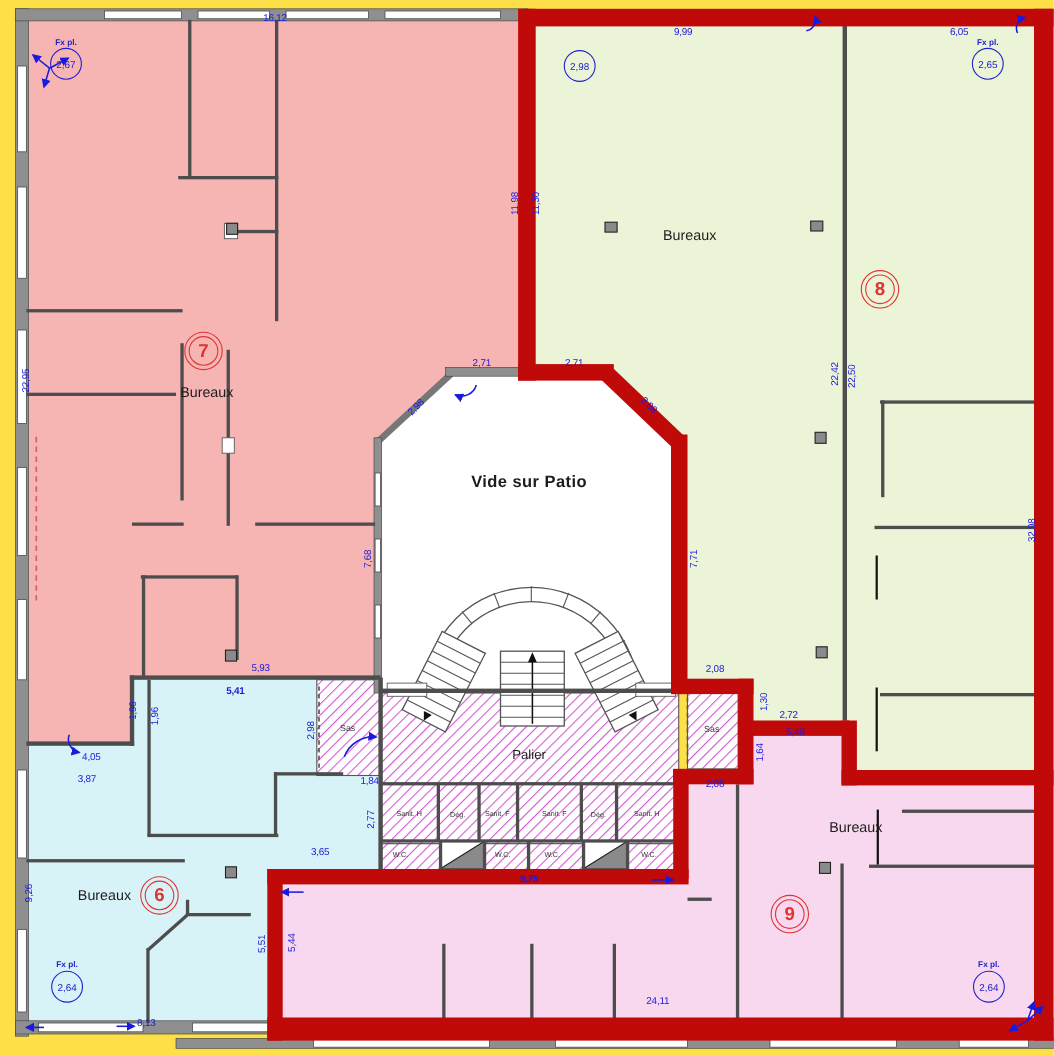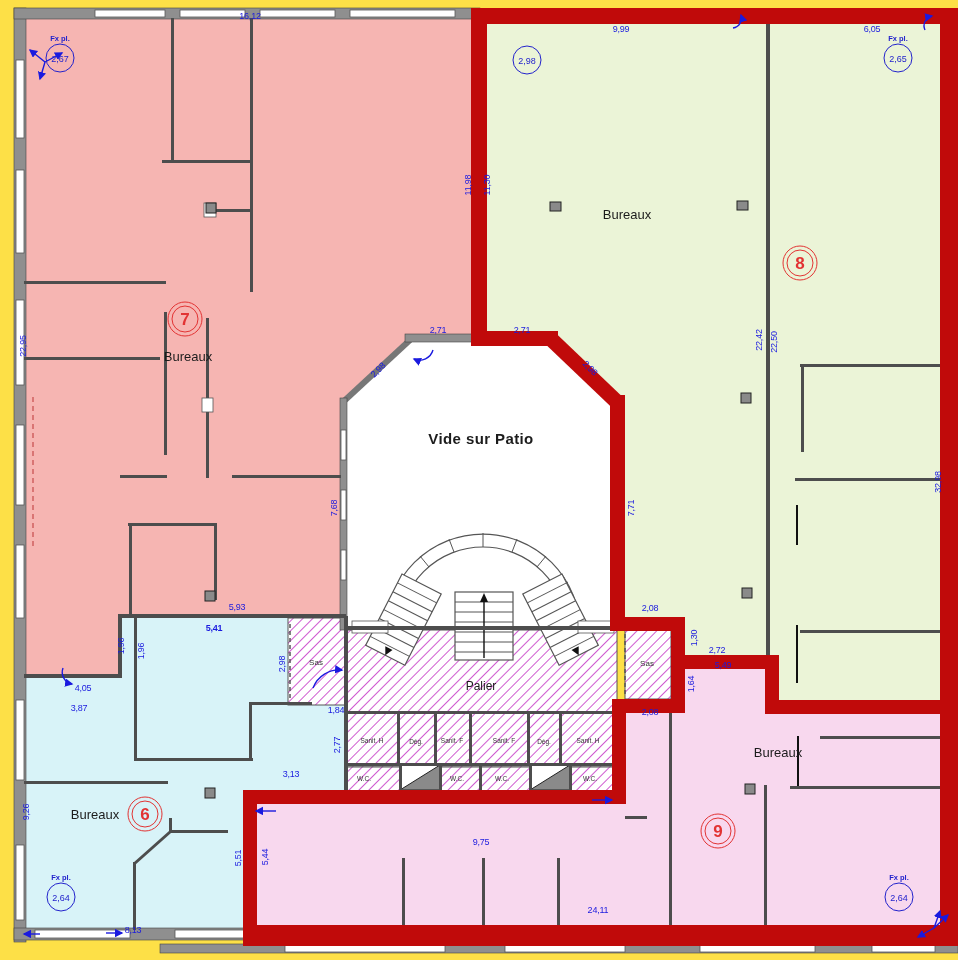--- a/index.html
+++ b/index.html
@@ -301,26 +301,26 @@
       <div class="dim" style="left: 631px; top: 508px; transform: translate(-50%, -50%) rotate(-90deg);">7,71</div>
       <div class="dim" style="left: 237px; top: 607px;">5,93</div>
       <div class="dim" style="left: 214px; top: 628px; font-weight: bold;">5,41</div>
       <div class="dim" style="left: 121px; top: 646px; transform: translate(-50%, -50%) rotate(-90deg);">1,96</div>
       <div class="dim" style="left: 141px; top: 651px; transform: translate(-50%, -50%) rotate(-90deg);">1,96</div>
       <div class="dim" style="left: 79px; top: 660px; margin-top: 48px;">3,87</div>
       <div class="dim" style="left: 83px; top: 688px;">4,05</div>
       <div class="dim" style="left: 282px; top: 664px; transform: translate(-50%, -50%) rotate(-90deg);">2,98</div>
       <div class="dim" style="left: 305px; top: 710px; margin-left: 31px;">1,84</div>
       <div class="dim" style="left: 337px; top: 745px; transform: translate(-50%, -50%) rotate(-90deg);">2,77</div>
-      <div class="dim" style="left: 291px; top: 774px;">3,13</div>
+      <div class="dim" style="left: 291px; top: 774px;">3,65</div>
       <div class="dim" style="left: 26px; top: 812px; transform: translate(-50%, -50%) rotate(-90deg);">9,26</div>
       <div class="dim" style="left: 238px; top: 858px; transform: translate(-50%, -50%) rotate(-90deg);">5,51</div>
       <div class="dim" style="left: 265px; top: 857px; transform: translate(-50%, -50%) rotate(-90deg);">5,44</div>
       <div class="dim" style="left: 133px; top: 930px;">8,13</div>
-      <div class="dim" style="left: 481px; top: 842px;">9,75</div>
+      <div class="dim" style="left: 481px; top: 799px; font-weight: bold;">9,75</div>
       <div class="dim" style="left: 598px; top: 910px;">24,11</div>
       <div class="dim" style="left: 650px; top: 608px;">2,08</div>
       <div class="dim" style="left: 694px; top: 638px; transform: translate(-50%, -50%) rotate(-90deg);">1,30</div>
       <div class="dim" style="left: 717px; top: 650px;">2,72</div>
       <div class="dim" style="left: 723px; top: 665px;">5,49</div>
       <div class="dim" style="left: 691px; top: 684px; transform: translate(-50%, -50%) rotate(-90deg);">1,64</div>
       <div class="dim" style="left: 650px; top: 712px;">2,08</div>
       <div class="room " style="left: 188px; top: 356px;">Bureaux</div>
       <div class="room " style="left: 627px; top: 214px;">Bureaux</div>
       <div class="room " style="left: 95px; top: 814px;">Bureaux</div>

